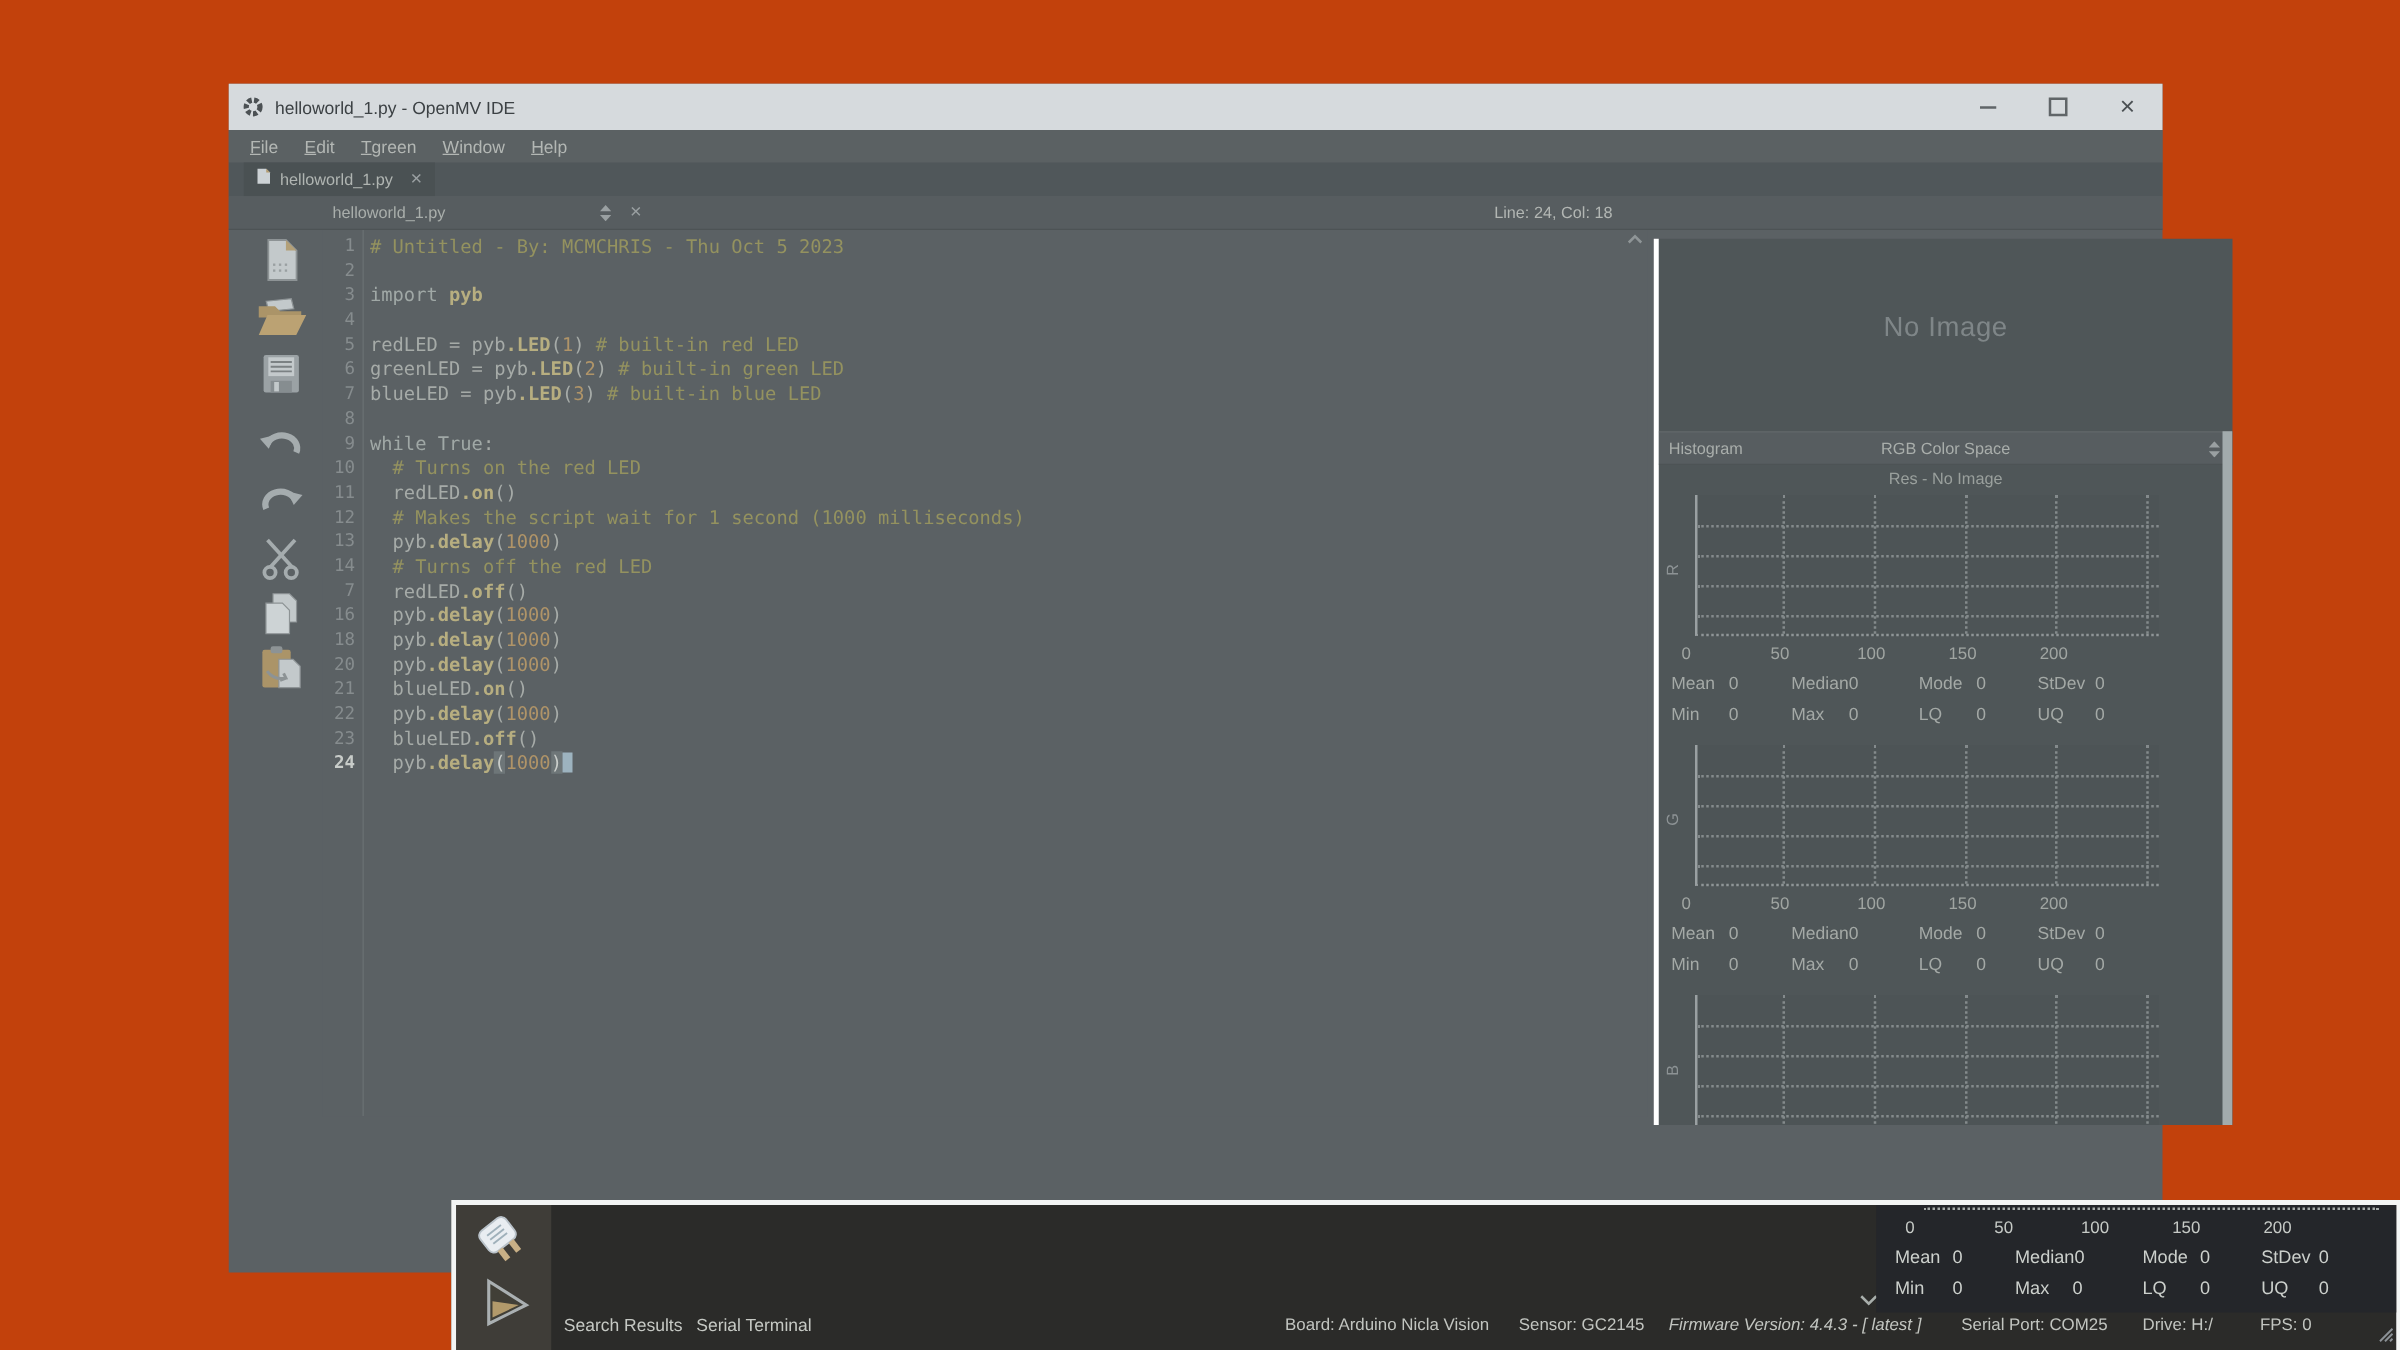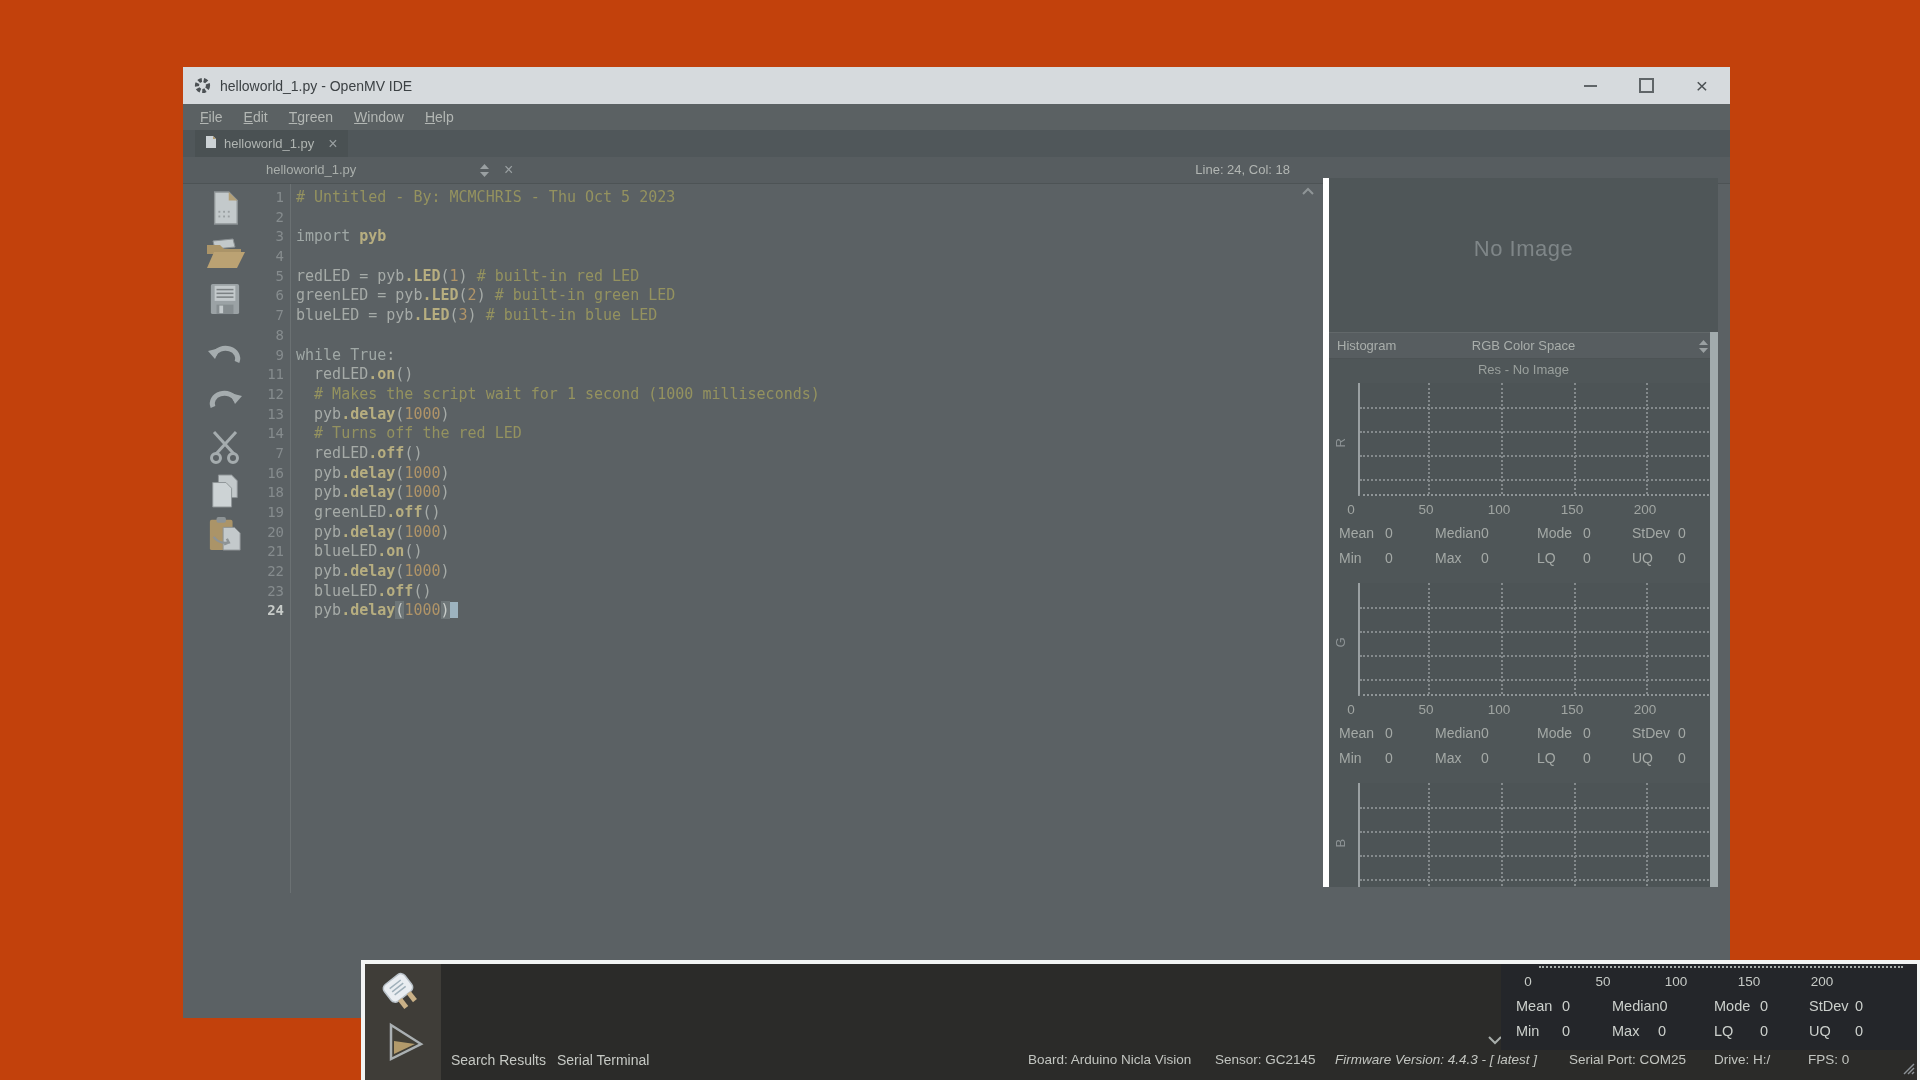--- a/index.html
+++ b/index.html
@@ -48,21 +48,21 @@
   .code{position:absolute;left:38px;top:0}
   .t-p{color:#a6aba8}
   .t-c{color:#94925f}
   .t-f{color:#b7ae80;font-weight:bold}
   .t-n{color:#b09468}
   .t-k{color:#a0a8a6}
   .t-hl{color:#c9cdca;background:#6e7678}
   .t-cur{display:inline-block;width:8px;height:16px;background:#9db3bf;vertical-align:-3px}
   .ed-scroll-up{position:absolute;right:3px;top:3px;display:flex}
   
-  .panel{position:absolute;left:1140px;top:111px;width:395px;height:709px;background:#4f5658;border-left:6px solid #ffffff;box-sizing:border-box;overflow:hidden}
+  .panel{position:absolute;left:1140px;top:124px;width:463px;height:709px;background:#4f5658;border-left:4px solid #ffffff;box-sizing:border-box;overflow:hidden}
   .fb-noimage{position:absolute;left:0;top:58px;width:100%;text-align:center;font-size:22px;color:#7f8688;letter-spacing:.5px}
   .hist-head{position:absolute;left:0;top:154px;width:100%;height:27px;background:#575d60;border-top:1px solid #62686a;border-bottom:1px solid #4d5355;box-sizing:border-box}
   .hh-title{position:absolute;left:8px;line-height:25px;font-size:13px;color:#a9aeab}
   .hh-space{position:absolute;left:0;width:100%;text-align:center;line-height:25px;font-size:13px;color:#a9aeab}
   .hh-updown{position:absolute;right:10px;top:7px;display:flex}
   .hist-res{position:absolute;left:0;top:182px;width:100%;text-align:center;font-size:13px;color:#9aa09d;height:19px;line-height:19px}
   .sec{position:absolute;left:0;width:404px;height:200px}
   .sec-r{top:201px}.sec-g{top:401px}.sec-b{top:601px}
   .plot{position:absolute;left:29px;top:4px;width:371px;height:113px;border-left:2px solid #9aa0a2;border-bottom:2px dotted #8f9597;box-sizing:border-box;background:#4d5456}
   .gl-h{position:absolute;left:0;width:100%;height:0;border-top:2px dotted #848a8c}
@@ -227,28 +227,28 @@
       <div class="lines">
           <div class="line"><span class="ln">1</span><span class="code"><span class="t-c"># Untitled - By: MCMCHRIS - Thu Oct 5 2023</span></span></div>
           <div class="line"><span class="ln">2</span><span class="code"></span></div>
           <div class="line"><span class="ln">3</span><span class="code"><span class="t-k">import</span><span class="t-p"> </span><span class="t-f">pyb</span></span></div>
           <div class="line"><span class="ln">4</span><span class="code"></span></div>
           <div class="line"><span class="ln">5</span><span class="code"><span class="t-p">redLED = pyb</span><span class="t-f">.LED</span><span class="t-p">(</span><span class="t-n">1</span><span class="t-p">) </span><span class="t-c"># built-in red LED</span></span></div>
           <div class="line"><span class="ln">6</span><span class="code"><span class="t-p">greenLED = pyb</span><span class="t-f">.LED</span><span class="t-p">(</span><span class="t-n">2</span><span class="t-p">) </span><span class="t-c"># built-in green LED</span></span></div>
           <div class="line"><span class="ln">7</span><span class="code"><span class="t-p">blueLED = pyb</span><span class="t-f">.LED</span><span class="t-p">(</span><span class="t-n">3</span><span class="t-p">) </span><span class="t-c"># built-in blue LED</span></span></div>
           <div class="line"><span class="ln">8</span><span class="code"></span></div>
           <div class="line"><span class="ln">9</span><span class="code"><span class="t-k">while</span><span class="t-p"> </span><span class="t-k">True</span><span class="t-p">:</span></span></div>
+          <div class="line"><span class="ln">10</span><span class="code"><span class="t-p">  </span><span class="t-c"># Turns on the red LED</span></span></div>
           <div class="line"><span class="ln">11</span><span class="code"><span class="t-p">  redLED</span><span class="t-f">.on</span><span class="t-p">()</span></span></div>
           <div class="line"><span class="ln">12</span><span class="code"><span class="t-p">  </span><span class="t-c"># Makes the script wait for 1 second (1000 milliseconds)</span></span></div>
           <div class="line"><span class="ln">13</span><span class="code"><span class="t-p">  pyb</span><span class="t-f">.delay</span><span class="t-p">(</span><span class="t-n">1000</span><span class="t-p">)</span></span></div>
           <div class="line"><span class="ln">14</span><span class="code"><span class="t-p">  </span><span class="t-c"># Turns off the red LED</span></span></div>
           <div class="line"><span class="ln">7</span><span class="code"><span class="t-p">  redLED</span><span class="t-f">.off</span><span class="t-p">()</span></span></div>
           <div class="line"><span class="ln">16</span><span class="code"><span class="t-p">  pyb</span><span class="t-f">.delay</span><span class="t-p">(</span><span class="t-n">1000</span><span class="t-p">)</span></span></div>
           <div class="line"><span class="ln">18</span><span class="code"><span class="t-p">  pyb</span><span class="t-f">.delay</span><span class="t-p">(</span><span class="t-n">1000</span><span class="t-p">)</span></span></div>
-          <div class="line"><span class="ln">19</span><span class="code"><span class="t-p">  greenLED</span><span class="t-f">.off</span><span class="t-p">()</span></span></div>
           <div class="line"><span class="ln">20</span><span class="code"><span class="t-p">  pyb</span><span class="t-f">.delay</span><span class="t-p">(</span><span class="t-n">1000</span><span class="t-p">)</span></span></div>
           <div class="line"><span class="ln">21</span><span class="code"><span class="t-p">  blueLED</span><span class="t-f">.on</span><span class="t-p">()</span></span></div>
           <div class="line"><span class="ln">22</span><span class="code"><span class="t-p">  pyb</span><span class="t-f">.delay</span><span class="t-p">(</span><span class="t-n">1000</span><span class="t-p">)</span></span></div>
           <div class="line"><span class="ln">23</span><span class="code"><span class="t-p">  blueLED</span><span class="t-f">.off</span><span class="t-p">()</span></span></div>
           <div class="line"><span class="ln cur">24</span><span class="code"><span class="t-p">  pyb</span><span class="t-f">.delay</span><span class="t-hl">(</span><span class="t-n">1000</span><span class="t-hl">)</span><span class="t-cur"></span></span></div>
         </div>
       <span class="ed-scroll-up">
         <svg width="14" height="9">
             <polyline points="2,7 7,2 12,7" stroke="#8f9597" stroke-width="2" fill="none"></polyline>
           </svg>

